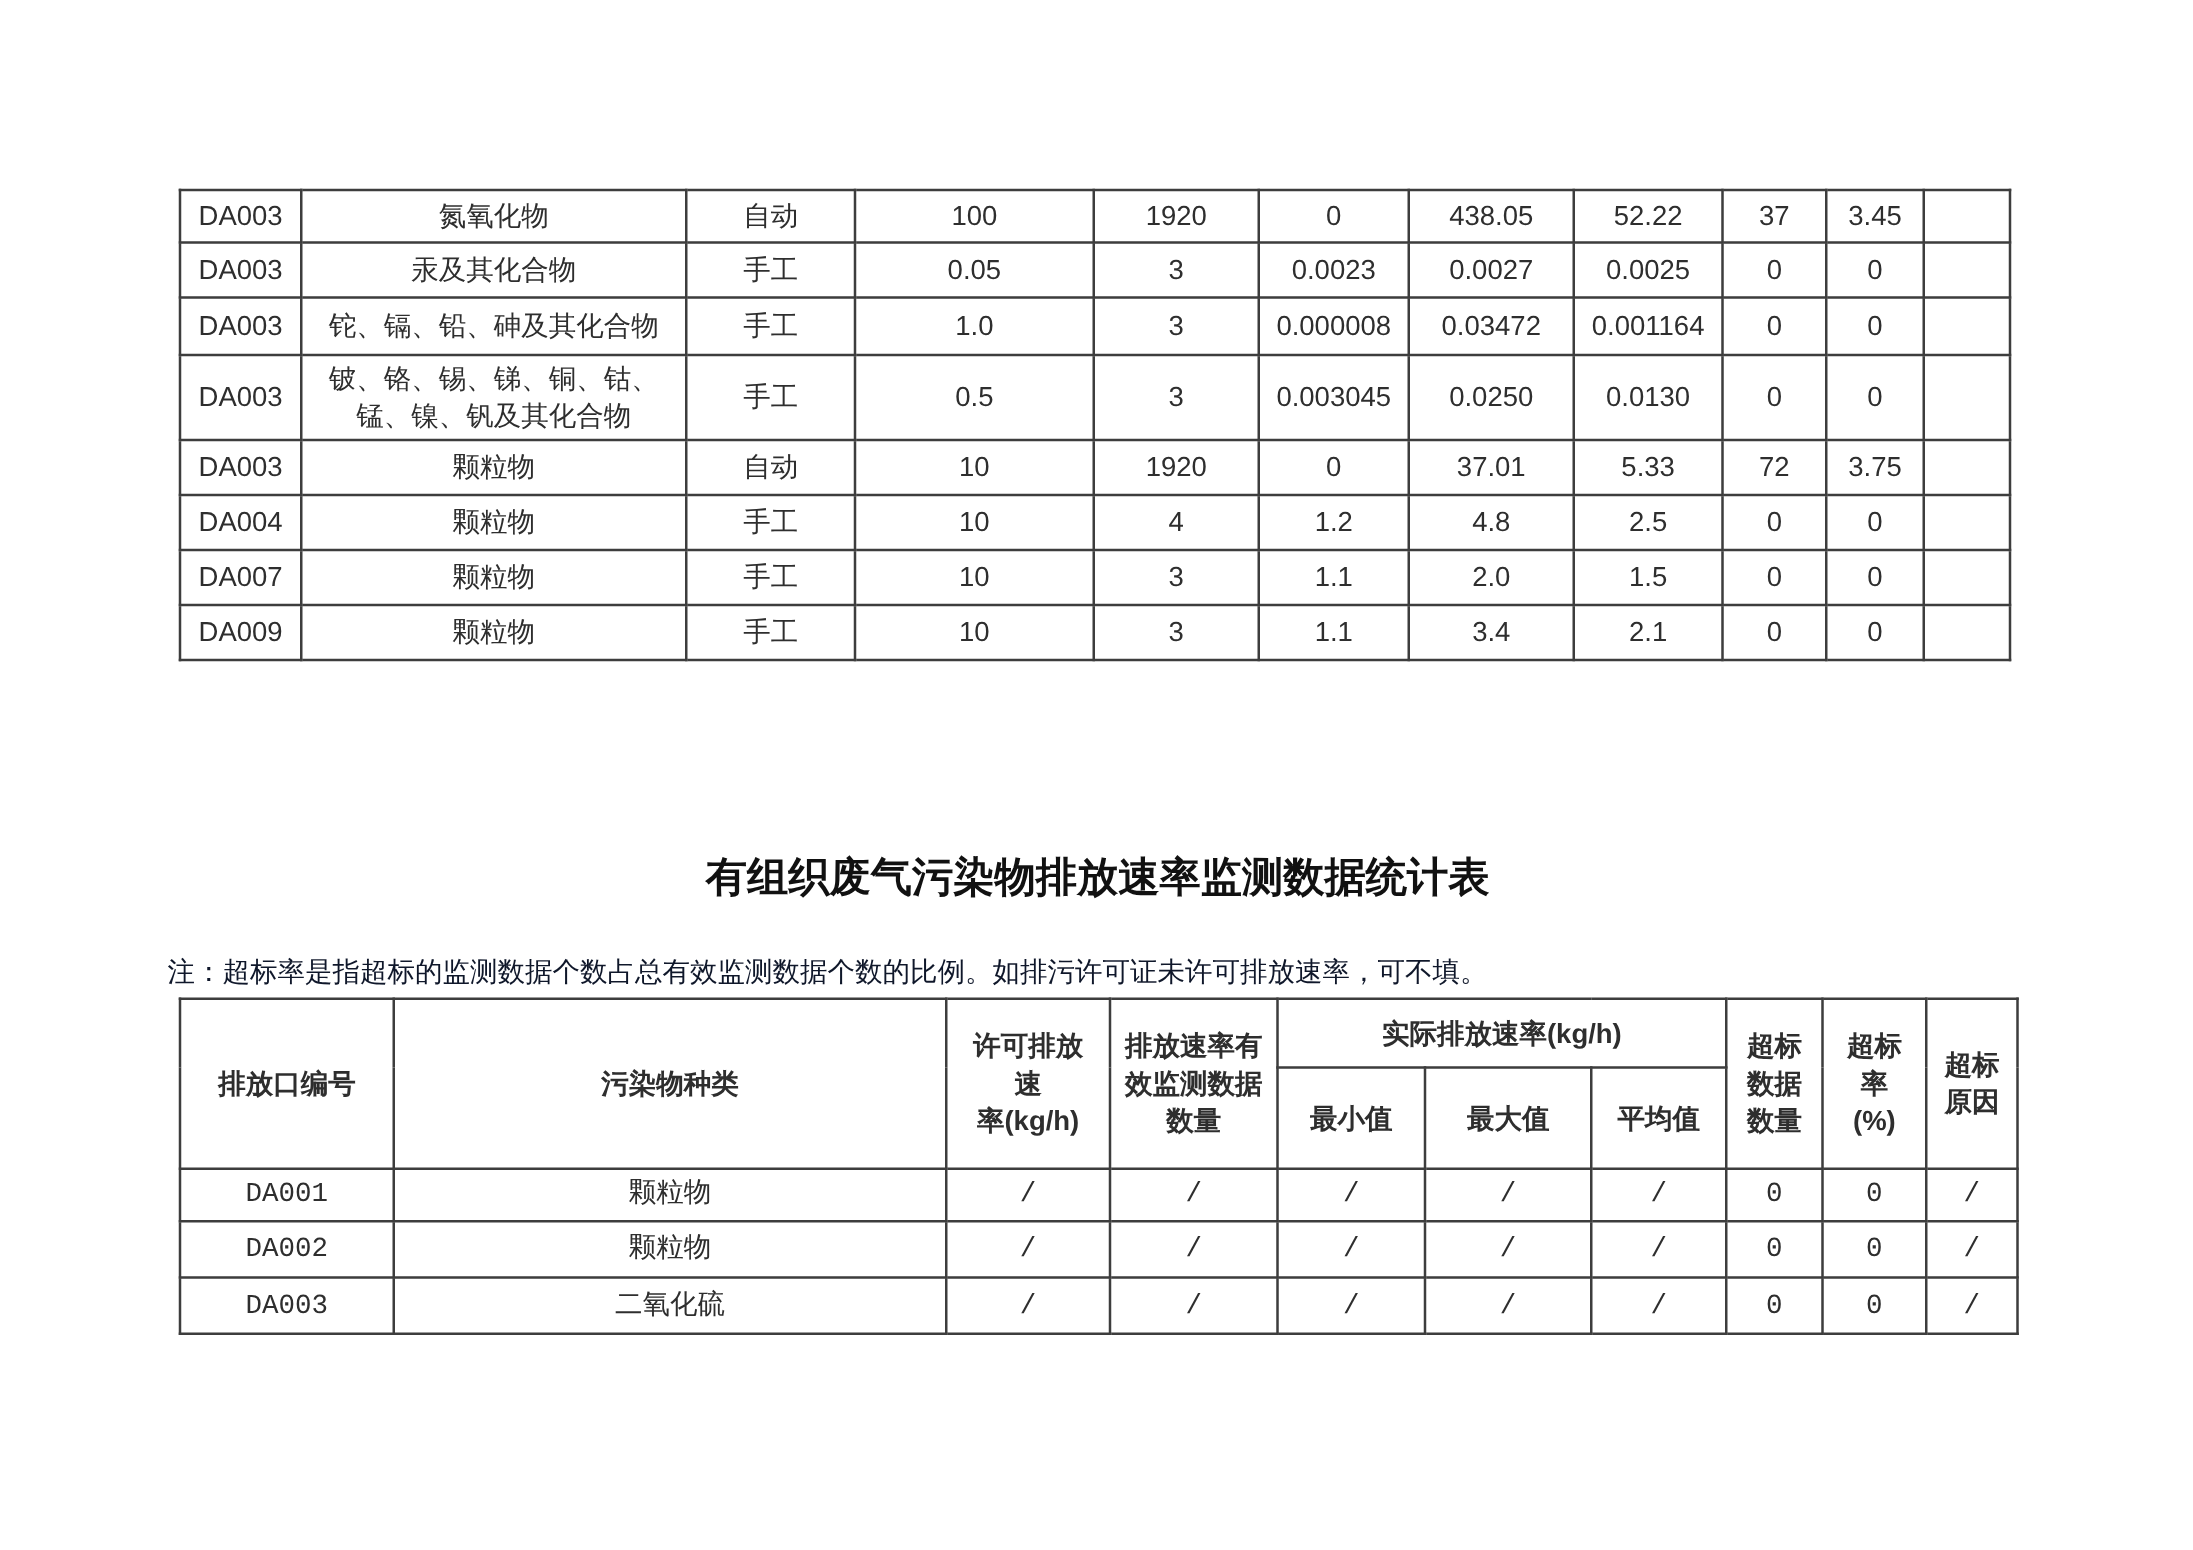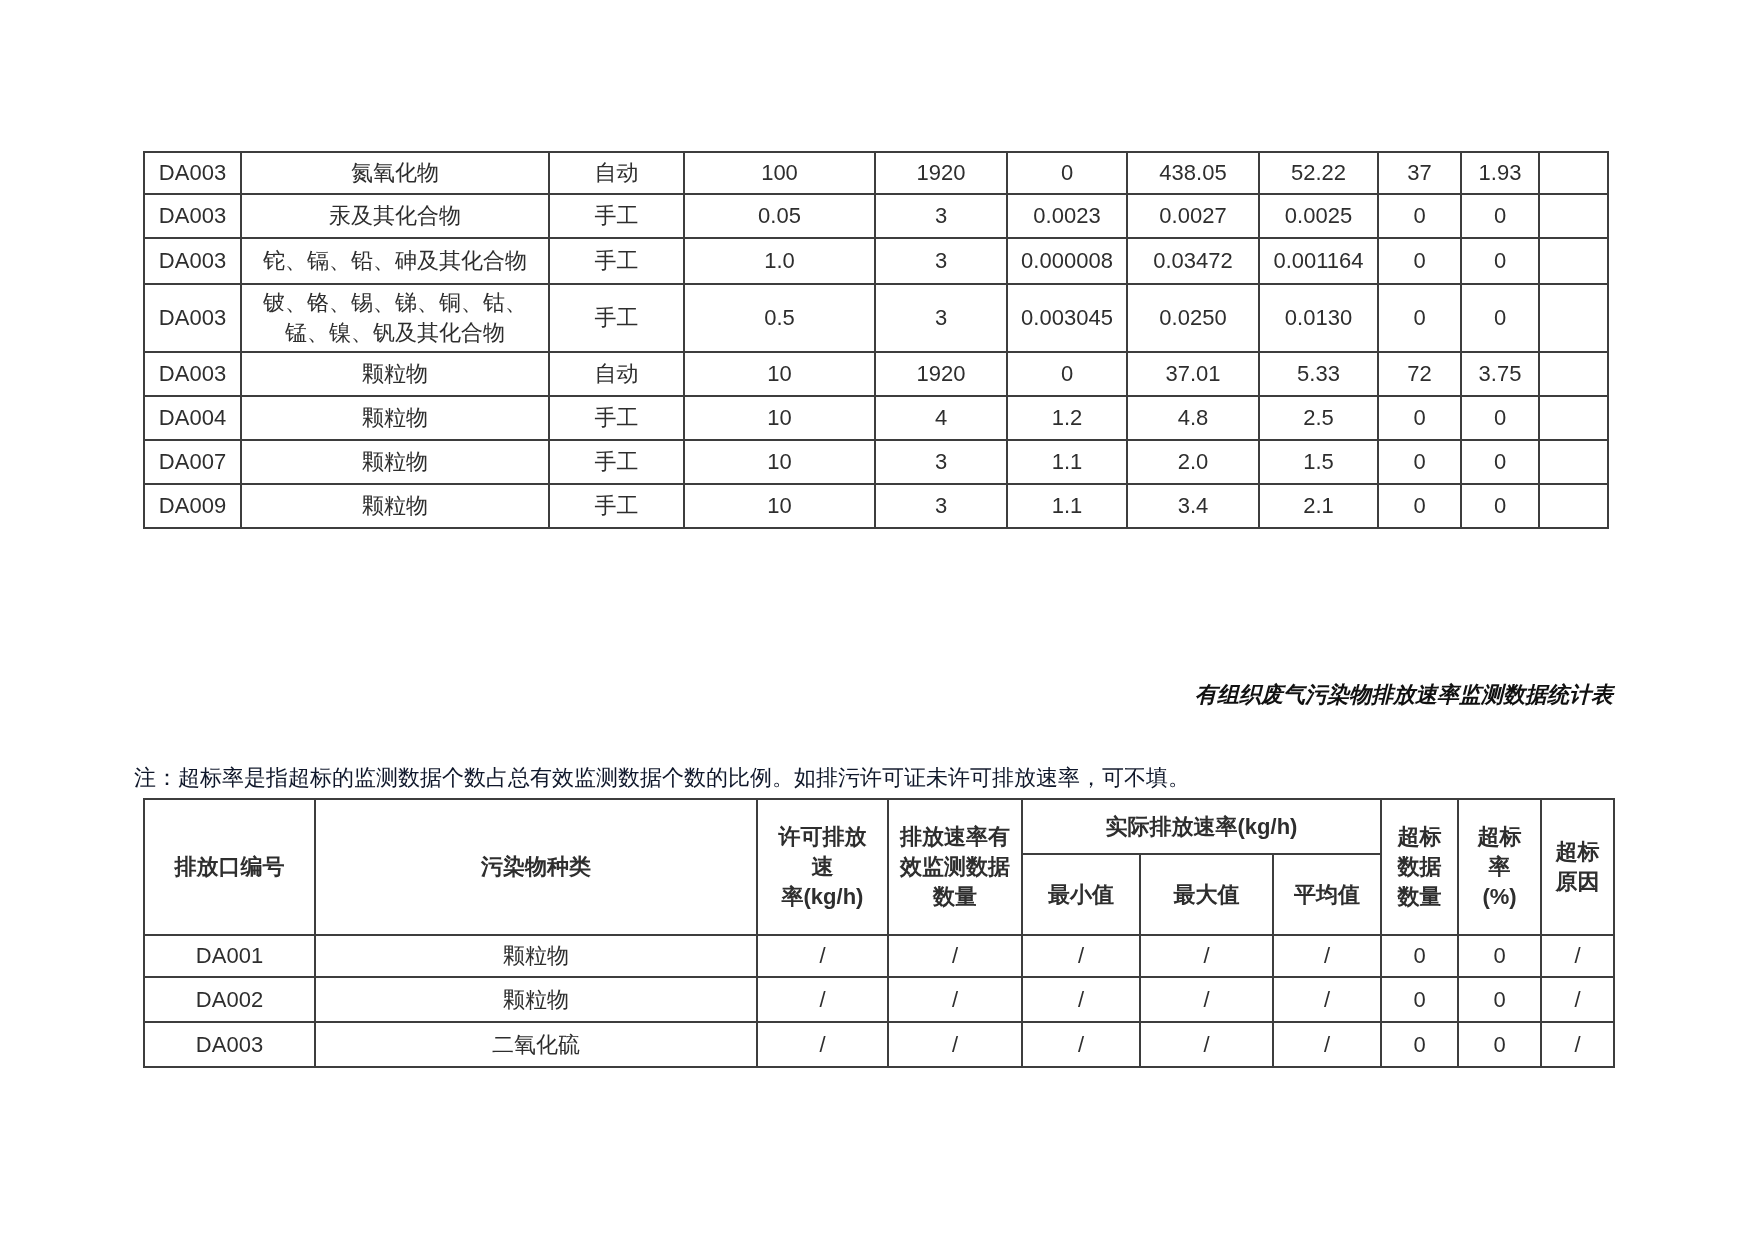--- a/index.html
+++ b/index.html
@@ -23,25 +23,25 @@
   }
   #table1{left:143px;top:151px;width:1464px;}
   #table1 tr{height:44px;}
   #table1 tr:nth-child(1){height:42px;}
   #table1 tr:nth-child(3){height:46px;}
   #table1 tr:nth-child(4){height:68px;}
   #table2{left:143px;top:798px;width:1470px;}
   #table2 thead th{font-weight:bold;}
   #table2 thead tr:nth-child(1){height:55px;}
   #table2 thead tr:nth-child(2){height:81px;}
-  #table2 tbody tr{height:45px;}
+  #table2 tbody tr{height:45px;font-family:Liberation Mono, monospace;}
   #table2 tbody tr:nth-child(1){height:42px;}
   .page-title{
     position:absolute;left:143px;top:680px;width:1470px;
-    text-align:right;font-size:22px;font-weight:bold;color:#111111;font-style:italic;
+    text-align:center;font-size:33px;font-weight:bold;color:#111111;
   }
   .page-note{
     position:absolute;left:134px;top:763px;width:1400px;
     font-size:22px;color:#0f172a;
   }
 </style>
 </head>
 <body>
 
 <table id="table1" class="doc-table">
@@ -62,21 +62,21 @@
       <tr>
         <td>DA003</td>
         <td>氮氧化物</td>
         <td>自动</td>
         <td>100</td>
         <td>1920</td>
         <td>0</td>
         <td>438.05</td>
         <td>52.22</td>
         <td>37</td>
-        <td>1.93</td>
+        <td>3.45</td>
         <td></td>
       </tr>
       <tr>
         <td>DA003</td>
         <td>汞及其化合物</td>
         <td>手工</td>
         <td>0.05</td>
         <td>3</td>
         <td>0.0023</td>
         <td>0.0027</td>

